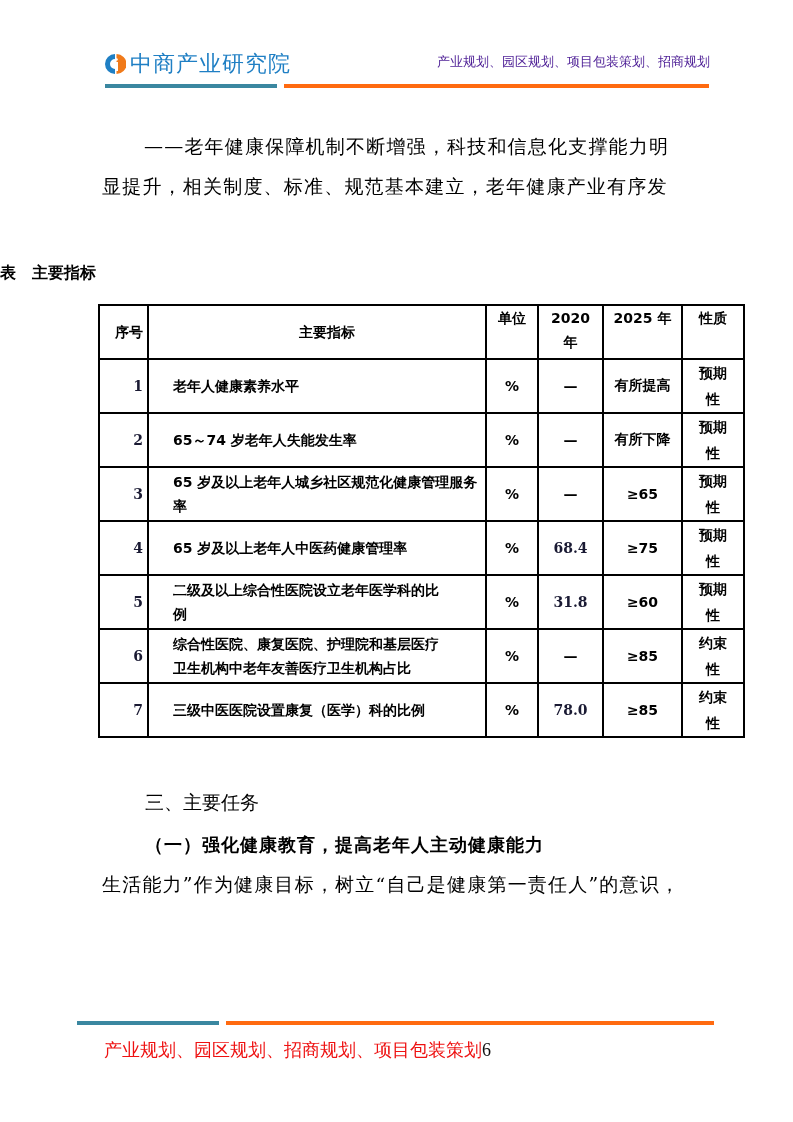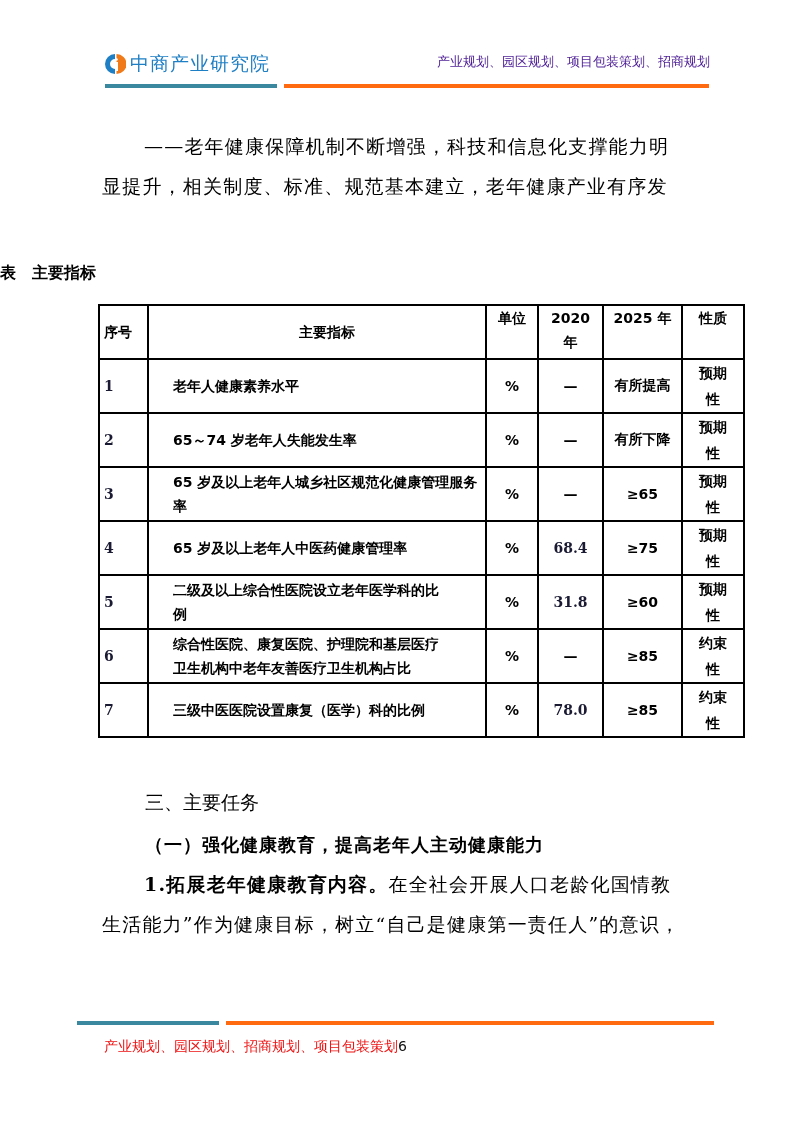--- a/index.html
+++ b/index.html
@@ -1,38 +1,38 @@
 <!DOCTYPE html>
 <html><head>
 <meta charset="utf-8">
 <style>
   html, body { margin:0; padding:0; background:#fff; }
   body { width:793px; height:1122px; position:relative; overflow:hidden; font-family:"DejaVu Sans", sans-serif; color:#000; }
   .abs { position:absolute; }
   .logo { left:104px; top:49px; height:30px; display:flex; align-items:center; }
   .logo-icon { width:22px; height:22px; position:relative; margin-right:4px; }
-  .logo-text { font-family:"DejaVu Sans", sans-serif; font-size:19px; color:#1f7fc4; letter-spacing:1px; }
+  .logo-text { font-family:"DejaVu Sans", sans-serif; font-size:22px; color:#1f7fc4; letter-spacing:1px; }
   .header-slogan { right:83px; top:53px; font-size:13px; color:#4c1d95; font-family:"DejaVu Sans", sans-serif; }
   .line { position:absolute; height:4px; }
   .para { font-family:"DejaVu Serif", serif; font-size:19px; line-height:40px; text-align:justify; letter-spacing:1.2px; }
   .table-title { left:0; width:793px; top:263px; text-align:left; font-family:"DejaVu Serif", serif; font-weight:bold; font-size:16px; }
   table { border-collapse:collapse; position:absolute; left:98px; top:304px; font-family:"DejaVu Sans", sans-serif; font-weight:bold; font-size:14px; }
   td { border:2px solid #000; padding:0 4px; }
-  .c0 { width:39px; text-align:left; }
+  .c0 { width:39px; text-align:right; }
   .c1 { width:308px; text-align:left; line-height:24px;padding-left:24px; }
   .c2 { width:42px; text-align:center; vertical-align:middle; }
   .c3 { width:55px; text-align:center; }
   .c4 { width:69px; text-align:center; }
   .c5 { width:52px; text-align:center; line-height:26px; }
   .head td { height:52px; vertical-align:top; line-height:24px; }
   .head .c0, .head .c1 { vertical-align:middle; padding-top:0; }
   .row td { height:51px; vertical-align:middle; }
   .num { font-family:"DejaVu Serif", serif; font-weight:bold; color:#1a1a33; }
   .section { font-family:"DejaVu Serif", serif; }
-  .footer-text { left:104px; top:1038px; font-size:14px; color:#ee1111; }
+  .footer-text { left:104px; top:1038px; font-size:18px; color:#ee1111;font-family:Liberation Serif, serif; }
   .footer-text .pg { color:#111; }
 </style>
 </head>
 <body>
 
 <div class="abs logo">
   <span class="logo-icon">
     <svg width="22" height="22" viewBox="0 0 22 22">
       <path d="M11 1 A10 10 0 0 0 11 21 L11 16 A5 5 0 0 1 11 6 Z" fill="#1f7fc4"></path>
       <path d="M12.5 1 A10 10 0 0 1 12.5 21 Z" fill="#f07a1a"></path>
@@ -164,21 +164,20 @@
           <div>约束</div>
           <div>性</div>
         </td>
   </tr>
 </tbody>
   </table>
 
 <div class="abs section" style="left:145px; top:790px; font-size:19px;">三、主要任务</div>
 <div class="abs section" style="left:145px; top:833px; font-size:18px; font-weight:bold; letter-spacing:1px;">（一）强化健康教育，提高老年人主动健康能力</div>
 <div class="abs para" style="left:102px; top:864px; width:608px;">
-  <div style="text-indent:42px;"><b>1.拓展老年健康教育内容。</b><span>在全社会开展人口老龄化国情教</span></div>
   <div>生活能力”作为健康目标，树立“自己是健康第一责任人”的意识，</div>
 </div>
 
 <div class="line" style="left:77px; top:1021px; width:142px; background:#3a87a0;"></div>
 <div class="line" style="left:226px; top:1021px; width:488px; background:#ff6a10;"></div>
 <div class="abs footer-text">
   <span>产业规划、园区规划、招商规划、项目包装策划</span><span class="pg">6</span>
 </div>
 
 </body></html>

